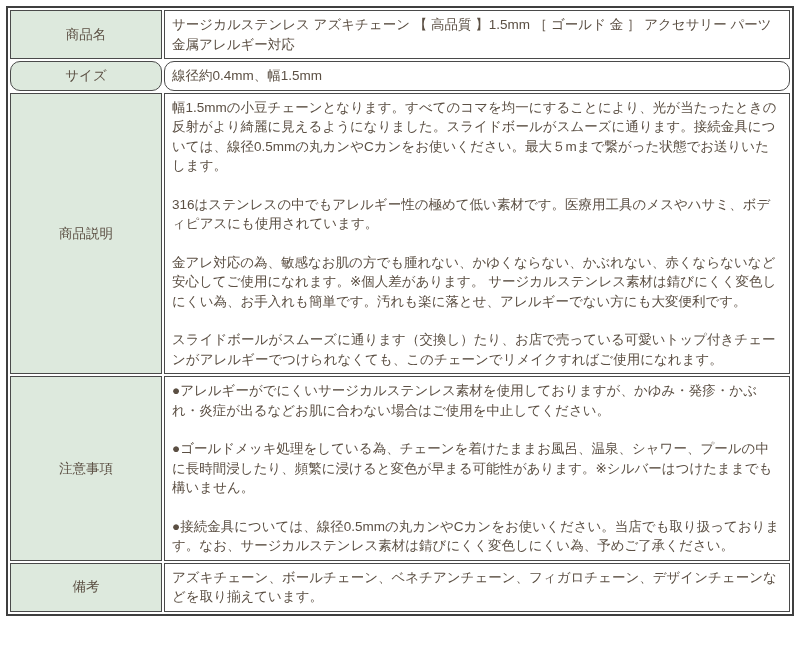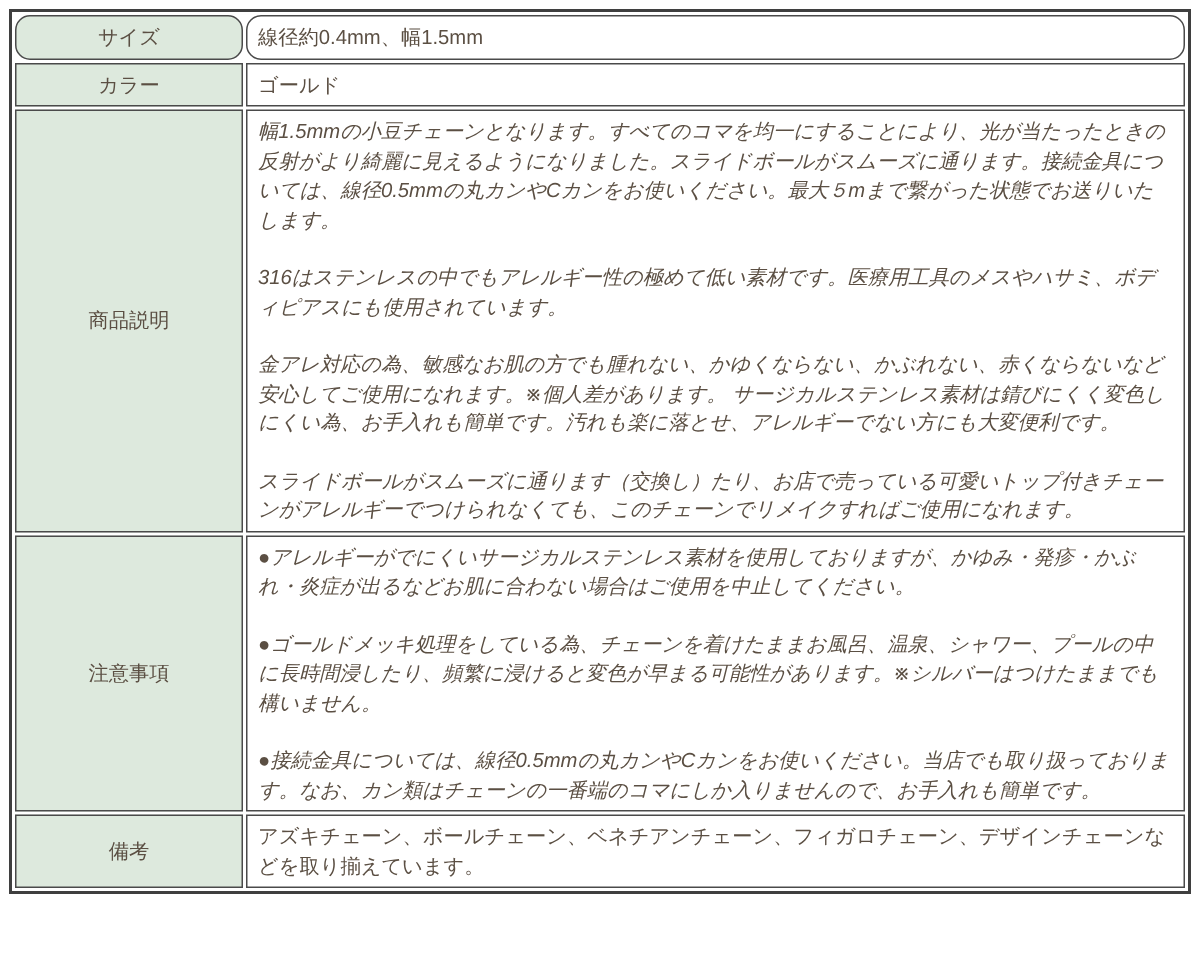--- a/index.html
+++ b/index.html
@@ -46,58 +46,57 @@
   }
   .row-name th,  .row-name td  { height: 48px; }
   .row-size th,  .row-size td  { height: 28px; border-radius: 10px; }
   .row-material th, .row-material td { height: 48px; }
   .row-color th, .row-color td { height: 28px; }
   .row-desc th,  .row-desc td  { height: 256px; }
   .row-notes th, .row-notes td { height: 158px; margin-left: 32px; }
   .row-remarks th, .row-remarks td { height: 48px; }
   td p {
     margin: 0 0 19px 0;
-    font-style: italic;
   }
   td p:last-child {
     margin-bottom: 0;
   }
   td .cell-line {
     display: block;
   }
 </style>
 </head>
 <body>
 
 <div class="spec-wrap">
   <table class="spec">
     <tbody>
+      <tr class="row-name">
+        <th>商品名</th>
+        <td>サージカルステンレス アズキチェーン 【 高品質 】1.5mm ［ ゴールド 金 ］ アクセサリー パーツ 金属アレルギー対応</td>
+      </tr>
       <tr class="row-size">
         <th>サイズ</th>
         <td>線径約0.4mm、幅1.5mm</td>
-      </tr>
-      <tr class="row-color">
-        <th>カラー</th>
-        <td>ゴールド</td>
       </tr>
       <tr class="row-desc">
         <th>商品説明</th>
         <td>
           <p>幅1.5mmの小豆チェーンとなります。すべてのコマを均一にすることにより、光が当たったときの反射がより綺麗に見えるようになりました。スライドボールがスムーズに通ります。接続金具については、線径0.5mmの丸カンやCカンをお使いください。最大５mまで繋がった状態でお送りいたします。</p>
           <p>316はステンレスの中でもアレルギー性の極めて低い素材です。医療用工具のメスやハサミ、ボディピアスにも使用されています。</p>
           <p>金アレ対応の為、敏感なお肌の方でも腫れない、かゆくならない、かぶれない、赤くならないなど安心してご使用になれます。※個人差があります。 サージカルステンレス素材は錆びにくく変色しにくい為、お手入れも簡単です。汚れも楽に落とせ、アレルギーでない方にも大変便利です。</p>
           <p>スライドボールがスムーズに通ります（交換し）たり、お店で売っている可愛いトップ付きチェーンがアレルギーでつけられなくても、このチェーンでリメイクすればご使用になれます。</p>
         </td>
       </tr>
       <tr class="row-notes">
         <th>注意事項</th>
         <td>
           <p>●アレルギーがでにくいサージカルステンレス素材を使用しておりますが、かゆみ・発疹・かぶれ・炎症が出るなどお肌に合わない場合はご使用を中止してください。</p>
           <p>●ゴールドメッキ処理をしている為、チェーンを着けたままお風呂、温泉、シャワー、プールの中に長時間浸したり、頻繁に浸けると変色が早まる可能性があります。※シルバーはつけたままでも構いません。</p>
-          <p>●接続金具については、線径0.5mmの丸カンやCカンをお使いください。当店でも取り扱っております。なお、カン類はチェーンの一番端のコマにしか入りませんので、お手入れも簡単です。</p>
+          <p>●接続金具については、線径0.5mmの丸カンやCカンをお使いください。当店でも取り扱っております。なお、サージカルステンレス素材は錆びにくく変色しにくい為、予めご了承ください。</p>
         </td>
       </tr>
       <tr class="row-remarks">
         <th>備考</th>
         <td>アズキチェーン、ボールチェーン、ベネチアンチェーン、フィガロチェーン、デザインチェーンなどを取り揃えています。</td>
       </tr>
     </tbody>
   </table>
 </div>
 

